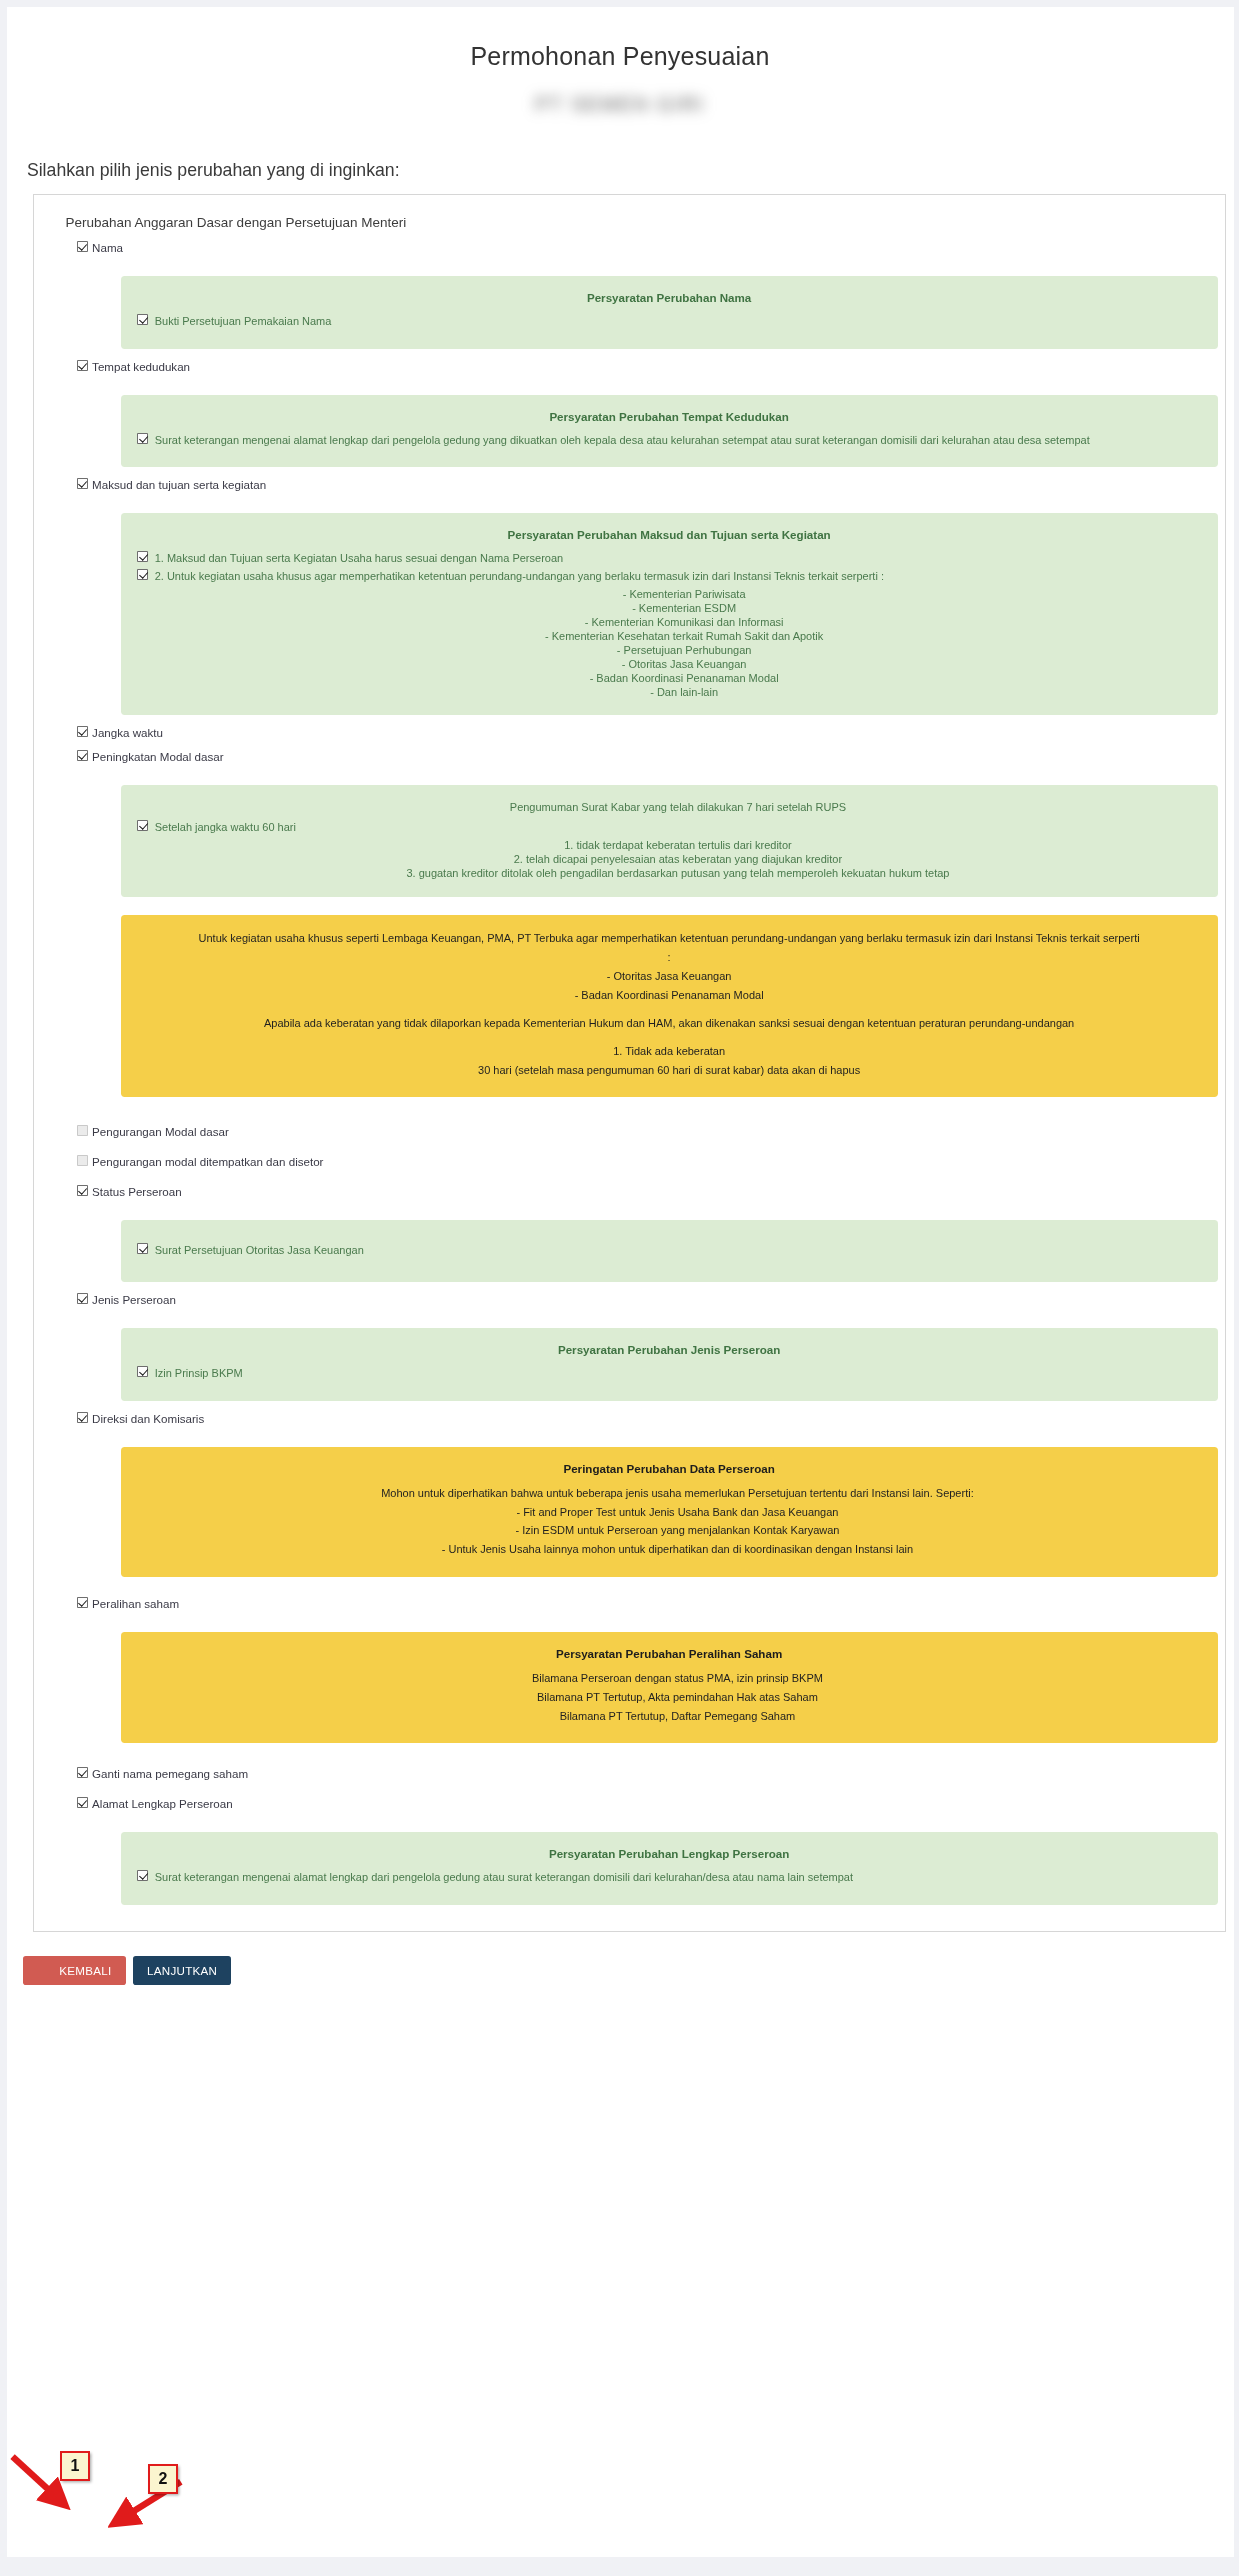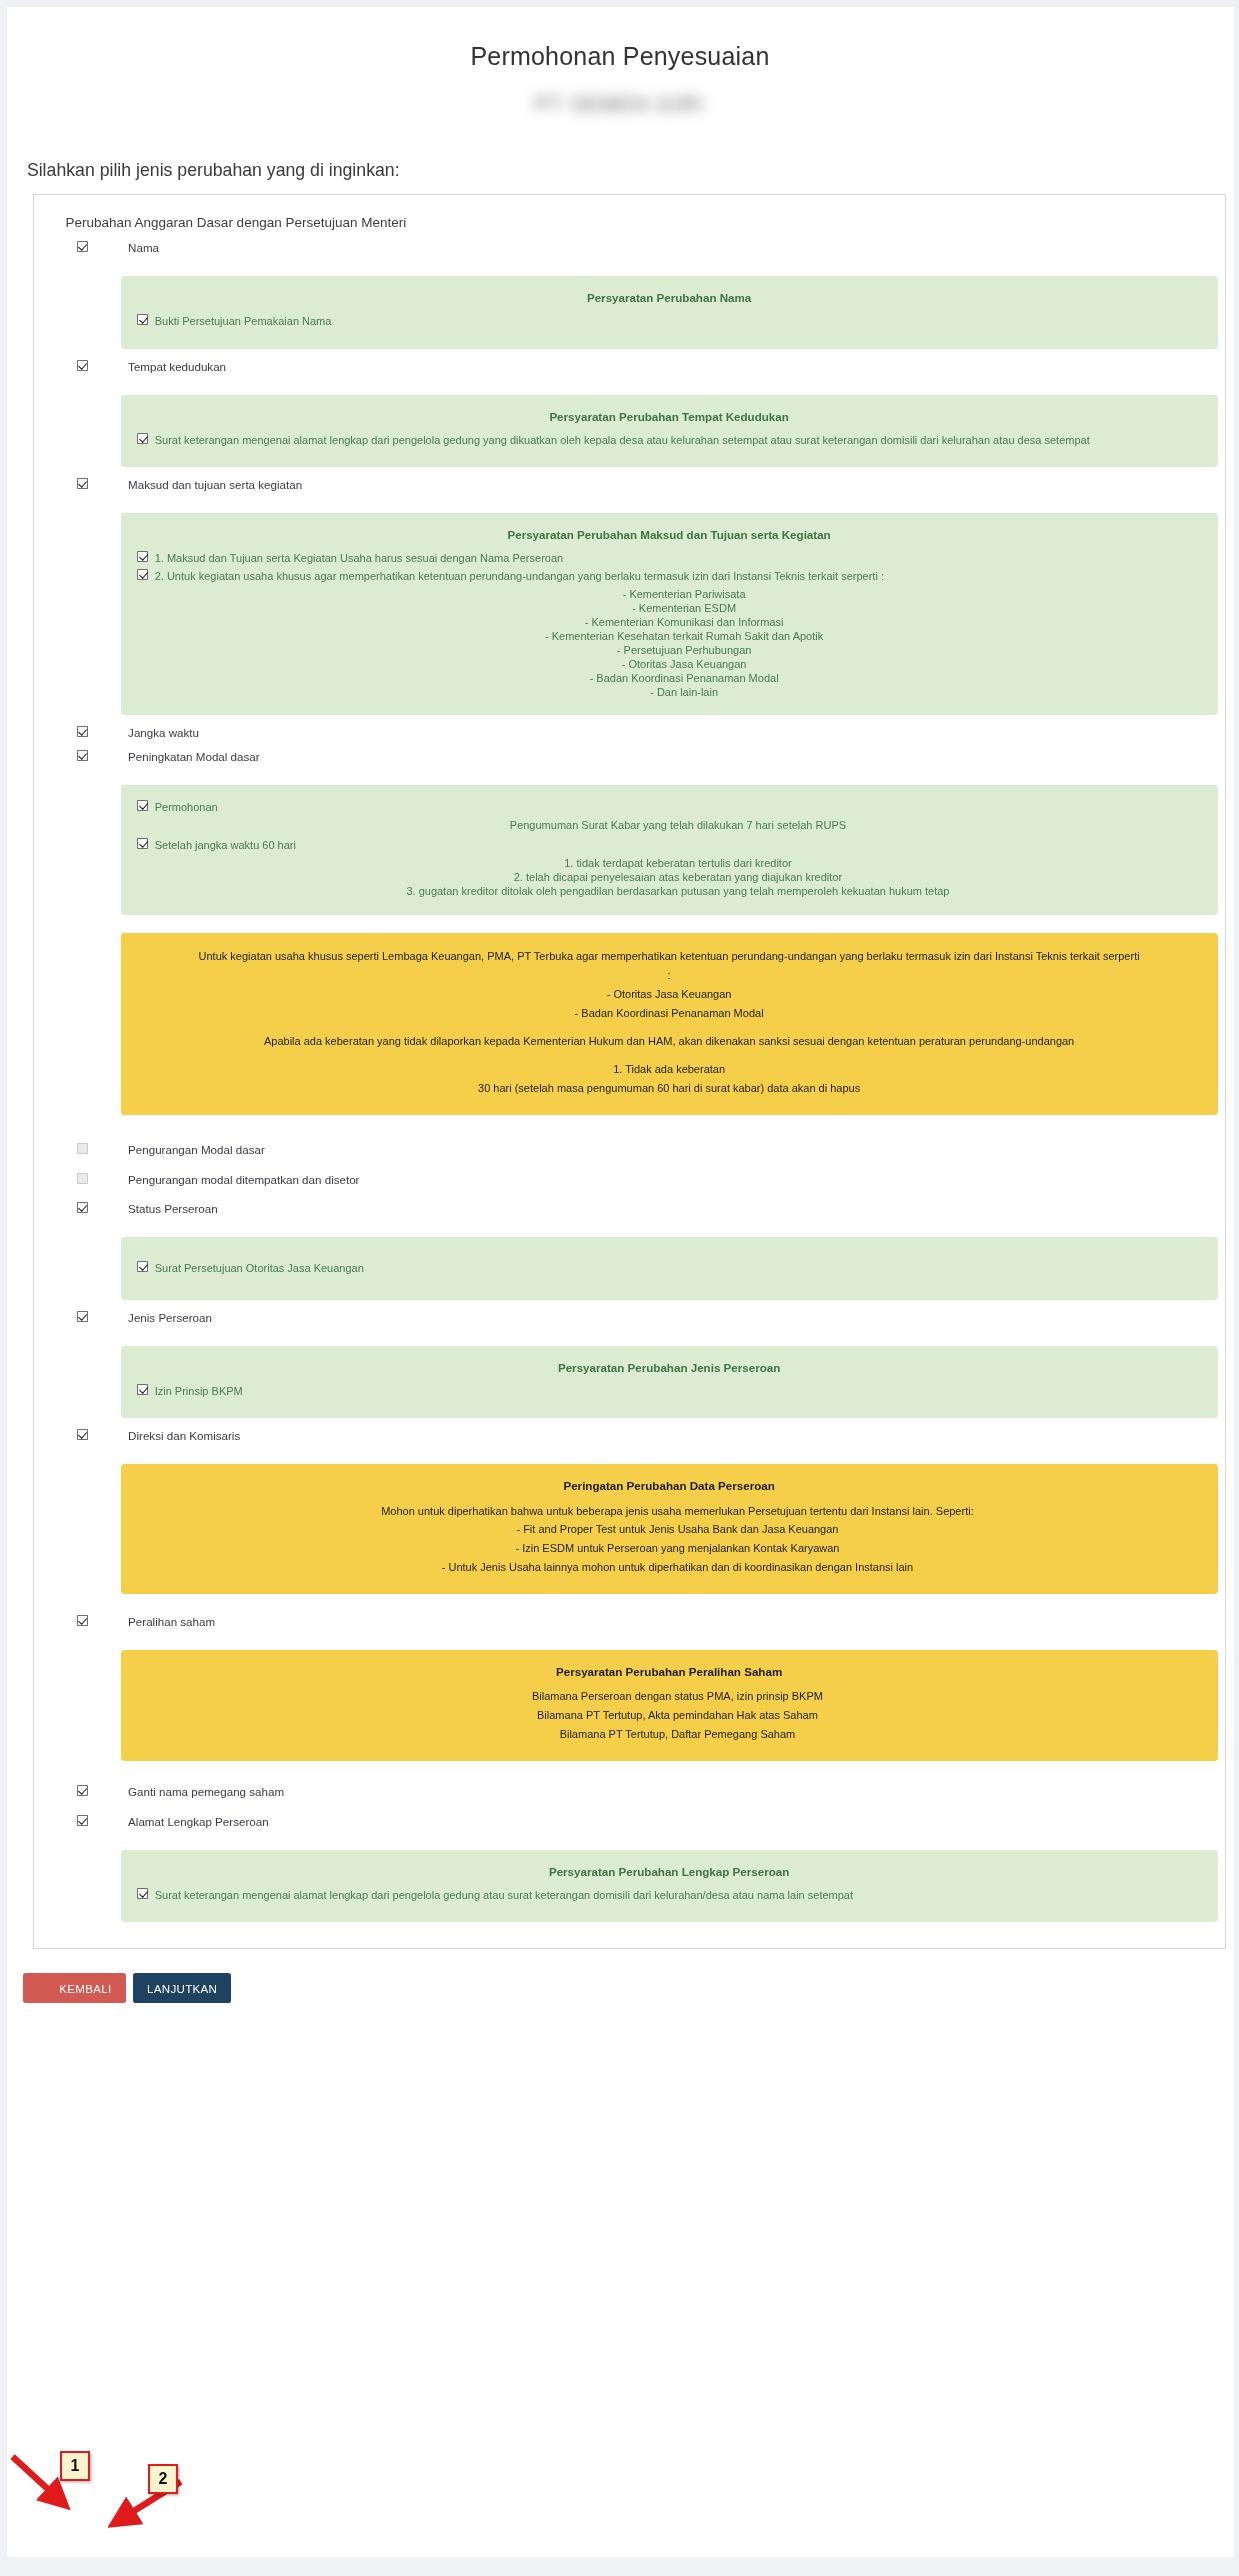--- a/index.html
+++ b/index.html
@@ -60,21 +60,20 @@
   }
 
   
   .cb-row {
     display: flex;
     align-items: flex-start;
     margin: 11px 0 0 43px;
     font-size: 11.6px;
     color: #3a3a46;
     line-height: 13px;
-    gap: 36px;
   }
   .cb-row .cb-label { margin-left: 4.6px; }
 
   
   .cbox {
     width: 11px;
     height: 11px;
     flex: 0 0 11px;
     border: 0.9px solid #6e6e6e;
     background: #fdfdfd;
@@ -254,24 +253,20 @@
     <div class="cb-row">
       <span class="cbox checked"></span>
       <span class="cb-label">Jangka waktu</span>
     </div>
 
     <div class="cb-row">
       <span class="cbox checked"></span>
       <span class="cb-label">Peningkatan Modal dasar</span>
     </div>
     <div class="req green">
-      <div class="req-item">
-        <span class="cbox checked"></span>
-        <span class="cb-label">Permohonan</span>
-      </div>
       <div class="req-sub">Pengumuman Surat Kabar yang telah dilakukan 7 hari setelah RUPS</div>
       <div class="req-item" style="margin-top:6px;">
         <span class="cbox checked"></span>
         <span class="cb-label">Setelah jangka waktu 60 hari</span>
       </div>
       <div class="req-sub">1. tidak terdapat keberatan tertulis dari kreditor</div>
       <div class="req-sub">2. telah dicapai penyelesaian atas keberatan yang diajukan kreditor</div>
       <div class="req-sub">3. gugatan kreditor ditolak oleh pengadilan berdasarkan putusan yang telah memperoleh kekuatan hukum tetap</div>
     </div>
 

